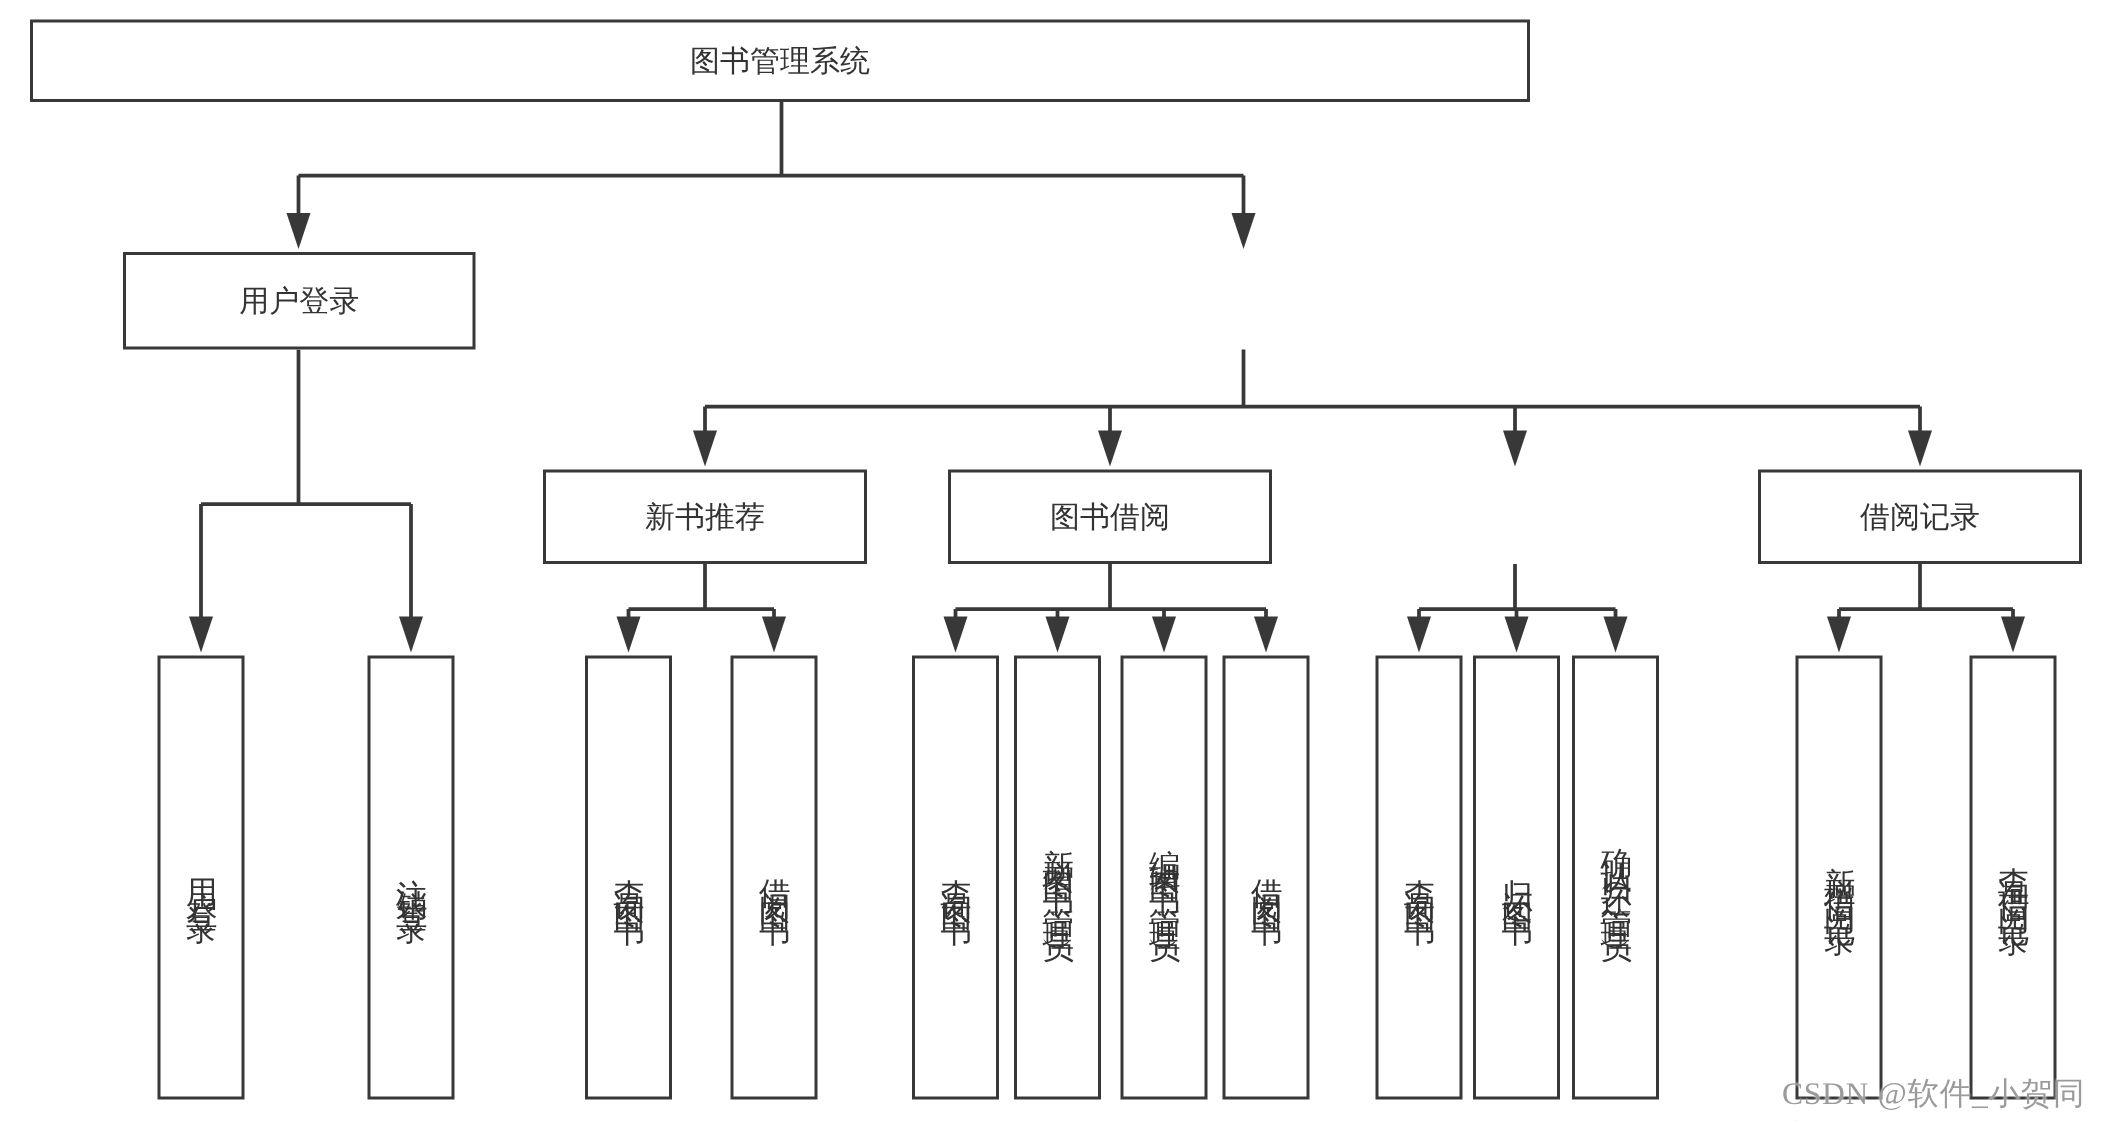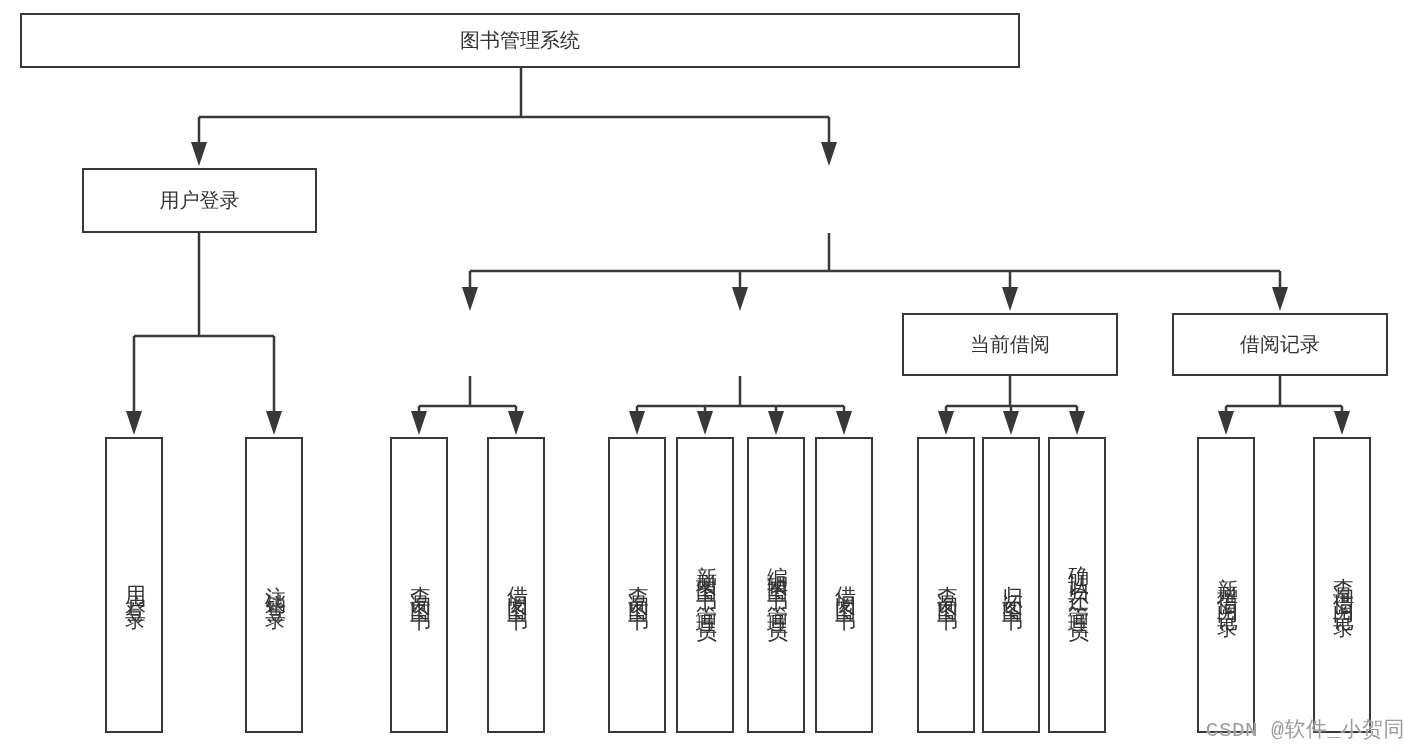--- a/index.html
+++ b/index.html
@@ -7,24 +7,23 @@
     --c-line:#383838;
     --c-text:#333333;
     --c-watermark:#9b9b9b;
     --c-bg:#ffffff;
   }
   html,body{margin:0;padding:0;background:var(--c-bg);}
   .canvas{
     position:relative;
     width:1405px;height:747px;
     background:var(--c-bg);
-    font-family:Liberation Mono, monospace;
+    font-family:Liberation Serif, serif;
     color:var(--c-text);
     overflow:hidden;
-    text-align:right;
   }
   svg.connectors{
     position:absolute;left:0;top:0;width:1405px;height:747px;
     pointer-events:none;
   }
   svg.connectors path{stroke:var(--c-line);stroke-width:2.5;fill:none;}
   svg.connectors polygon{fill:var(--c-line);stroke:none;}
   .node{
     position:absolute;
     box-sizing:border-box;
@@ -86,21 +85,22 @@
       <polygon points="1069,411 1085,411 1077,435"></polygon>
       <polygon points="1218,411 1234,411 1226,435"></polygon>
       <polygon points="1334,411 1350,411 1342,435"></polygon>
     </g>
   </svg>
 
   <div class="node" style="left:20px;top:13px;width:1000px;height:55px">图书管理系统</div>
 
   <div class="node" style="left:82px;top:168px;width:235px;height:65px">用户登录</div>
 
-  <div class="node" style="left:902px;top:313px;width:216px;height:63px">当前借阅</div>
+  <div class="node" style="left:362px;top:313px;width:216px;height:63px">新书推荐</div>
+  <div class="node" style="left:632px;top:313px;width:216px;height:63px">图书借阅</div>
   <div class="node" style="left:1172px;top:313px;width:216px;height:63px">借阅记录</div>
 
   <div class="node v" style="left:105px;top:437px;width:58px;height:296px">用户登录</div>
   <div class="node v" style="left:245px;top:437px;width:58px;height:296px">注销登录</div>
 
   <div class="node v" style="left:390px;top:437px;width:58px;height:296px">查询图书</div>
   <div class="node v" style="left:487px;top:437px;width:58px;height:296px">借阅图书</div>
 
   <div class="node v" style="left:608px;top:437px;width:58px;height:296px">查询图书</div>
   <div class="node v" style="left:676px;top:437px;width:58px;height:296px">新增图书（管理员）</div>

